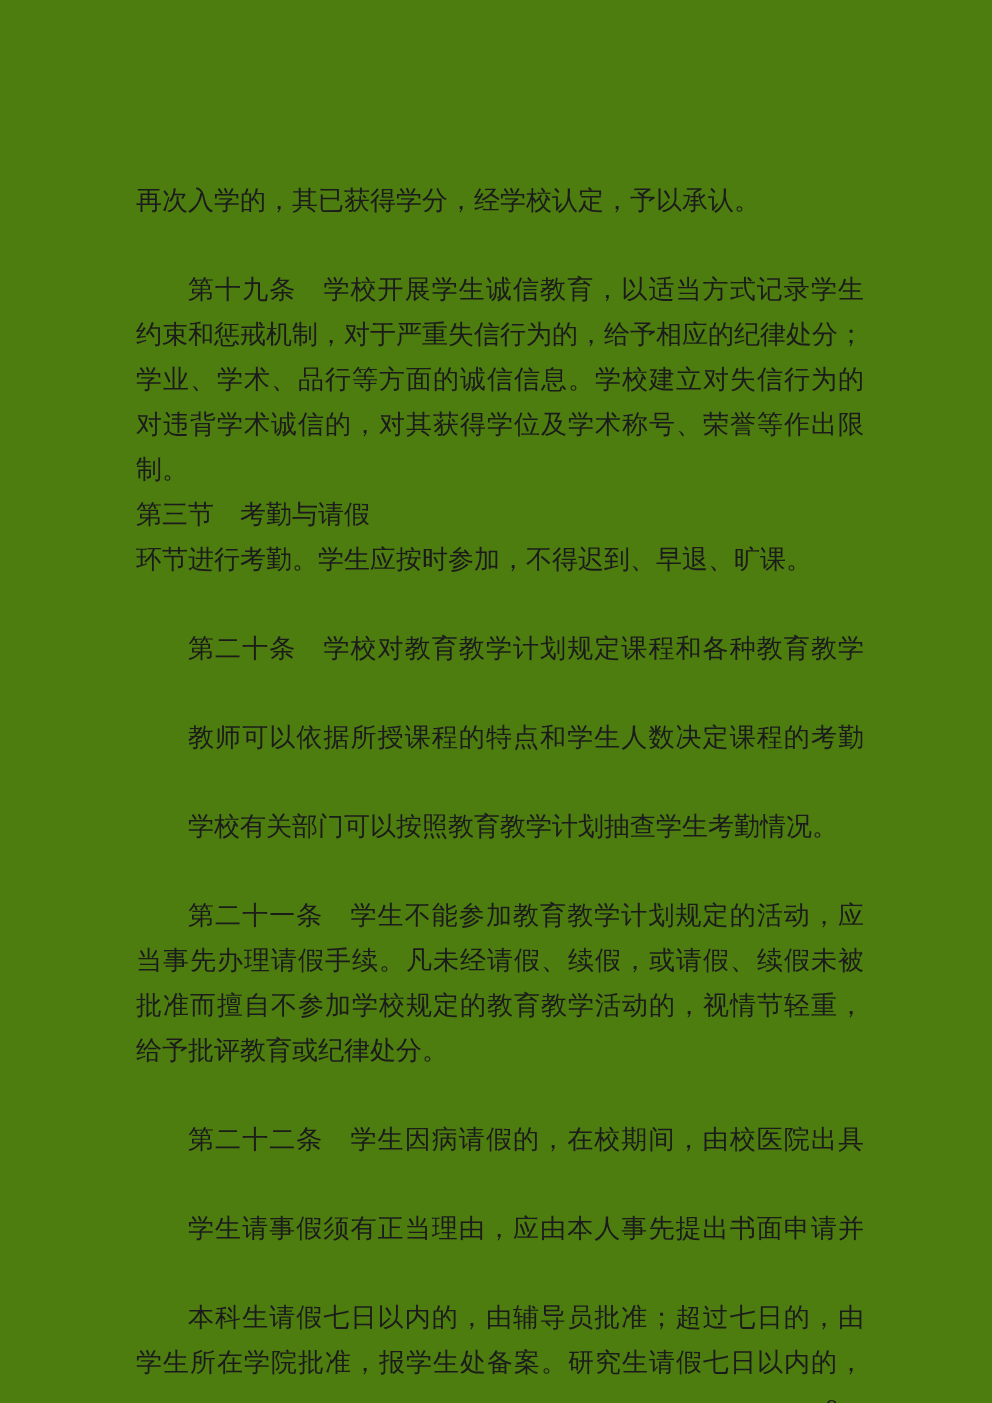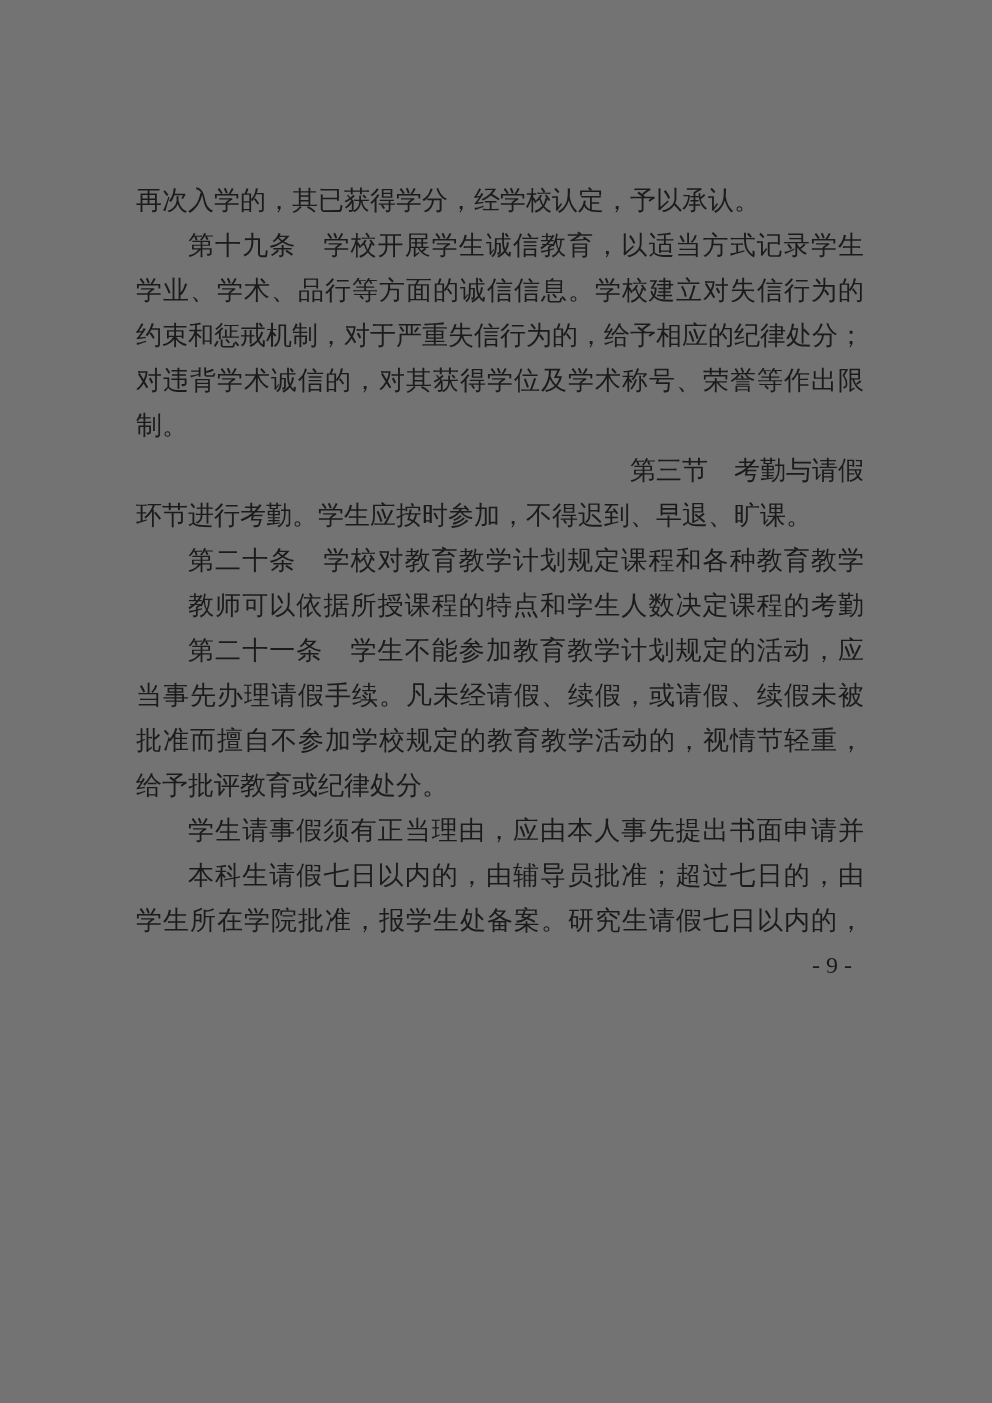--- a/index.html
+++ b/index.html
@@ -9,21 +9,21 @@
   body {
     width: 992px;
     height: 1403px;
     background: #ffffff;
     position: relative;
     overflow: hidden;
   }
   .page {
     position: absolute;
     inset: 0;
-    background: #737373;
+    background: #4d7c0f;
   }
   .doc {
     position: absolute;
     left: 136px;
     top: 178px;
     width: 728px;
     font-family: "Liberation Serif", "DejaVu Serif", serif;
     font-size: 26px;
     line-height: 45px;
     color: #1b1b1b;
@@ -35,48 +35,51 @@
   }
   .line.justify,
   .line.indent-justify {
     text-align: justify;
     text-align-last: justify;
     text-justify: inter-character;
   }
   .line.indent,
   .line.indent-justify {
     padding-left: 52px;
+    margin-top: 44px;
   }
   .line.heading {
-    text-align: right;
+    text-align: left;
   }
   .line.page-num {
     text-align: right;
     padding-right: 12px;
     font-size: 24px;
   }
 </style>
 </head>
 <body>
 
 <div class="page">
   <div class="doc">
 
   <div class="line plain">再次入学的，其已获得学分，经学校认定，予以承认。</div>
       <div class="line indent-justify">第十九条　学校开展学生诚信教育，以适当方式记录学生</div>
+      <div class="line justify">约束和惩戒机制，对于严重失信行为的，给予相应的纪律处分；</div>
       <div class="line justify">学业、学术、品行等方面的诚信信息。学校建立对失信行为的</div>
-      <div class="line justify">约束和惩戒机制，对于严重失信行为的，给予相应的纪律处分；</div>
       <div class="line justify">对违背学术诚信的，对其获得学位及学术称号、荣誉等作出限</div>
       <div class="line plain">制。</div>
       <div class="line heading">第三节　考勤与请假</div>
       <div class="line plain">环节进行考勤。学生应按时参加，不得迟到、早退、旷课。</div>
       <div class="line indent-justify">第二十条　学校对教育教学计划规定课程和各种教育教学</div>
       <div class="line indent-justify">教师可以依据所授课程的特点和学生人数决定课程的考勤</div>
+      <div class="line indent">学校有关部门可以按照教育教学计划抽查学生考勤情况。</div>
       <div class="line indent-justify">第二十一条　学生不能参加教育教学计划规定的活动，应</div>
       <div class="line justify">当事先办理请假手续。凡未经请假、续假，或请假、续假未被</div>
       <div class="line justify">批准而擅自不参加学校规定的教育教学活动的，视情节轻重，</div>
       <div class="line plain">给予批评教育或纪律处分。</div>
+      <div class="line indent-justify">第二十二条　学生因病请假的，在校期间，由校医院出具</div>
       <div class="line indent-justify">学生请事假须有正当理由，应由本人事先提出书面申请并</div>
       <div class="line indent-justify">本科生请假七日以内的，由辅导员批准；超过七日的，由</div>
       <div class="line justify">学生所在学院批准，报学生处备案。研究生请假七日以内的，</div>
       <div class="line page-num">- 9 -</div>
     </div>
 </div>
 
 </body></html>

